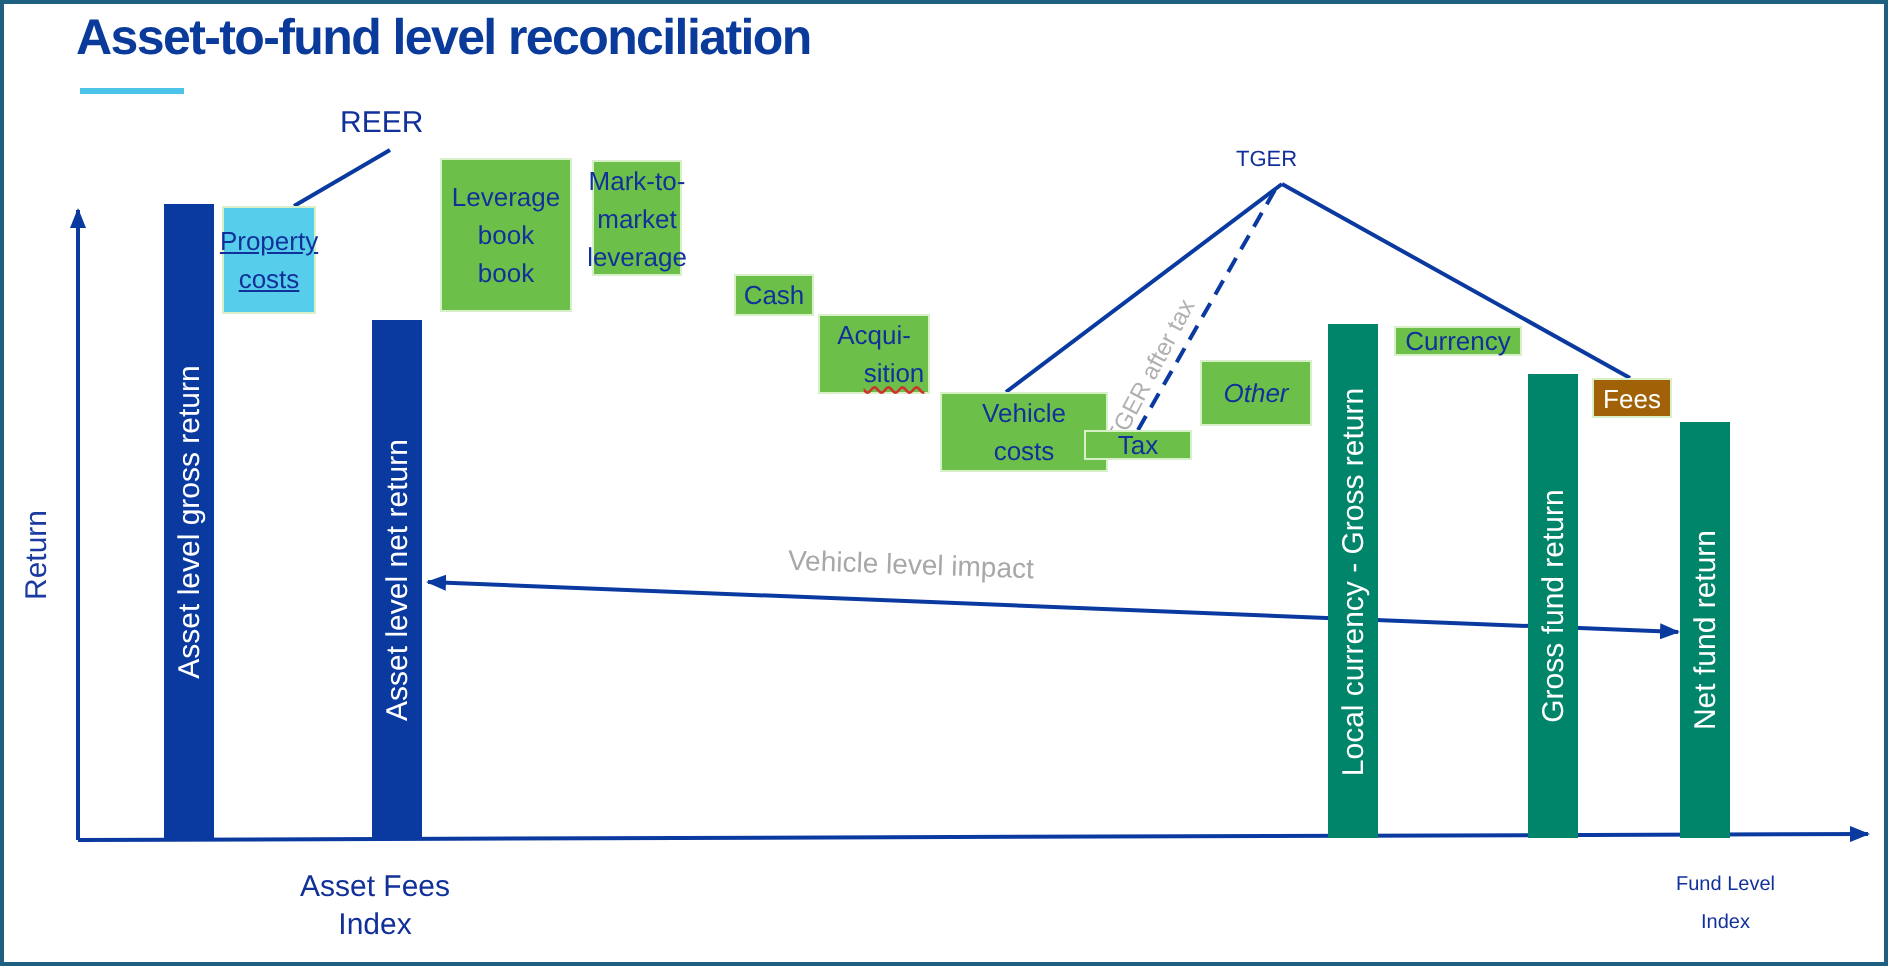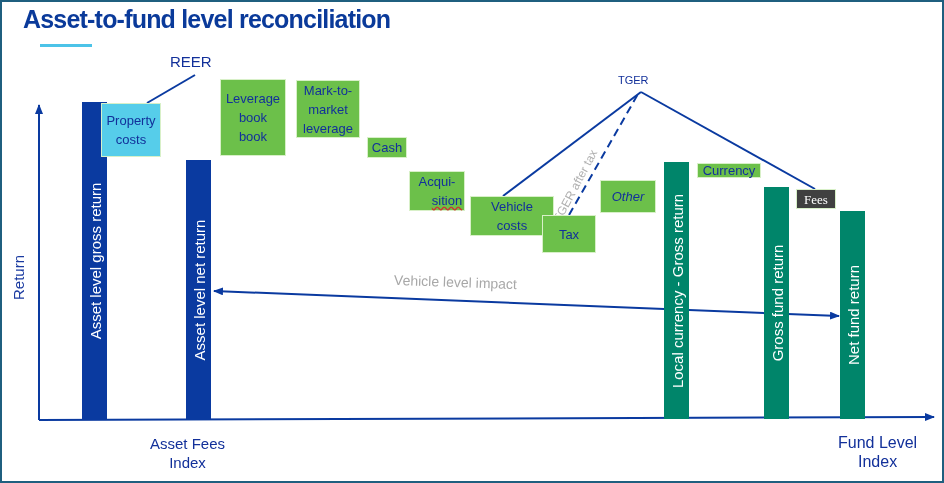--- a/index.html
+++ b/index.html
@@ -1,25 +1,25 @@
 <!DOCTYPE html>
 <html><head>
 <meta charset="utf-8">
 <style>
   html, body { margin:0; padding:0; }
   body { width:944px; height:483px; background:#ffffff; overflow:hidden; font-family:"Liberation Sans", sans-serif; }
   #frame { position:absolute; left:0; top:0; width:940px; height:479px; border:2px solid #1f5f7f; background:#fff; }
   .abs { position:absolute; }
-  #title { left:21px; top:3px; font-size:25px; font-weight:bold; color:#0a3a9a; letter-spacing:-0.8px; white-space:nowrap; }
+  #title { left:36px; top:3px; font-size:25px; font-weight:bold; color:#0a3a9a; letter-spacing:-0.8px; white-space:nowrap; }
   #title-underline { left:38px; top:42px; width:52px; height:3px; background:#4cc3e8; }
   .lbl { color:#12309a; font-size:14px; text-align:center; line-height:19px; white-space:nowrap; }
   .box { display:flex; align-items:center; justify-content:center; text-align:center; color:#12309a; font-size:13px; line-height:19px; box-sizing:border-box; border:1px solid #d8f0c8; }
   .green { background:#6cc04a; }
   .cyan { background:#56cdea; }
-  .purple { background:#404040; color:#ffffff;font-family:Liberation Serif, serif; }
+  .purple { background:#a16207; color:#ffffff; }
   .bar { box-sizing:border-box; }
   .bar-blue { background:#0a3aa0; }
   .bar-teal { background:#00856a; }
   .vtext { position:absolute; left:50%; top:50%; transform:translate(-50%,-50%) rotate(-90deg); color:#ffffff; font-size:15px; white-space:nowrap; }
   #return-label { left:4px; top:255px; transform:rotate(-90deg); transform-origin:left top; color:#1a3aa0; font-size:15px; }
   svg { position:absolute; left:0; top:0; }
 </style>
 </head>
 <body>
 
@@ -55,77 +55,77 @@
   <div class="abs lbl" style="left:616px; top:69px; font-size:11px;">TGER</div>
   <div class="abs" style="left:528px; top:168px; width:100px; color:#b0b0b0; font-size:12px; transform:rotate(-62deg); white-space:nowrap;">TGER after tax</div>
   <div class="abs" style="left:392px; top:272px; color:#a8a8a8; font-size:14px; transform:rotate(2deg); white-space:nowrap;">Vehicle level impact</div>
 
   <div id="return-label" class="abs" style="top:298px; left:8px;">Return</div>
 
   <div class="abs lbl" style="left:148px; top:432px; font-size:15px;">
     <div>Asset Fees</div>
     <div>Index</div>
   </div>
-  <div class="abs lbl" style="left:836px; top:431px; font-size:16px;">
+  <div class="abs lbl" style="left:836px; top:431px; font-size:10px;">
     <div>Fund Level</div>
     <div>Index</div>
   </div>
 
   <div class="abs bar bar-blue" style="left:80px; top:100px; width:25px; height:317px;">
     <span class="vtext">Asset level gross return</span>
   </div>
   <div class="abs bar bar-blue" style="left:184px; top:158px; width:25px; height:259px;">
     <span class="vtext">Asset level net return</span>
   </div>
   <div class="abs bar bar-teal" style="left:662px; top:160px; width:25px; height:257px;">
     <span class="vtext">Local currency -  Gross return</span>
   </div>
   <div class="abs bar bar-teal" style="left:762px; top:185px; width:25px; height:232px;">
     <span class="vtext">Gross fund return</span>
   </div>
   <div class="abs bar bar-teal" style="left:838px; top:209px; width:25px; height:208px;">
     <span class="vtext">Net fund return</span>
   </div>
 
-  <div class="abs box cyan" style="left:99px; top:101px; width:60px; height:54px;">
+  <div class="abs box cyan" style="left:109px; top:101px; width:47px; height:54px;text-decoration:underline;">
     <div>
         <div>Property</div>
         <div>costs</div>
       </div>
   </div>
   <div class="abs box green" style="left:218px; top:77px; width:66px; height:77px;">
     <div>
         <div>Leverage</div>
         <div>book</div>
         <div>book</div>
       </div>
   </div>
-  <div class="abs box green" style="left:294px; top:78px; width:64px; height:58px;">
+  <div class="abs box green" style="left:294px; top:78px; width:45px; height:58px;">
     <div>
         <div>Mark-to-</div>
         <div>market</div>
         <div>leverage</div>
       </div>
   </div>
   <div class="abs box green" style="left:365px; top:135px; width:40px; height:21px;">
     <span>Cash</span>
   </div>
-  <div class="abs box green" style="left:407px; top:169px; width:56px; height:40px;align-items:center;">
+  <div class="abs box green" style="left:407px; top:155px; width:56px; height:40px;align-items:center;">
     <div>
         <div>Acqui-</div>
         <div style="text-decoration:underline wavy #d03030;margin-left:20px;">sition</div>
       </div>
   </div>
   <div class="abs box green" style="left:468px; top:194px; width:84px; height:40px;">
     <div>
         <div>Vehicle</div>
         <div>costs</div>
       </div>
   </div>
-  <div class="abs box green" style="left:540px; top:213px; width:54px; height:38px;">
+  <div class="abs box green" style="left:540px; top:213px; width:54px; height:15px;">
     <span>Tax</span>
   </div>
   <div class="abs box green" style="left:598px; top:178px; width:56px; height:33px;font-style:italic;">
     <span>Other</span>
   </div>
   <div class="abs box green" style="left:695px; top:161px; width:64px; height:15px;">
     <span>Currency</span>
   </div>
   <div class="abs box purple" style="left:794px; top:187px; width:40px; height:20px;">
     <span>Fees</span>

